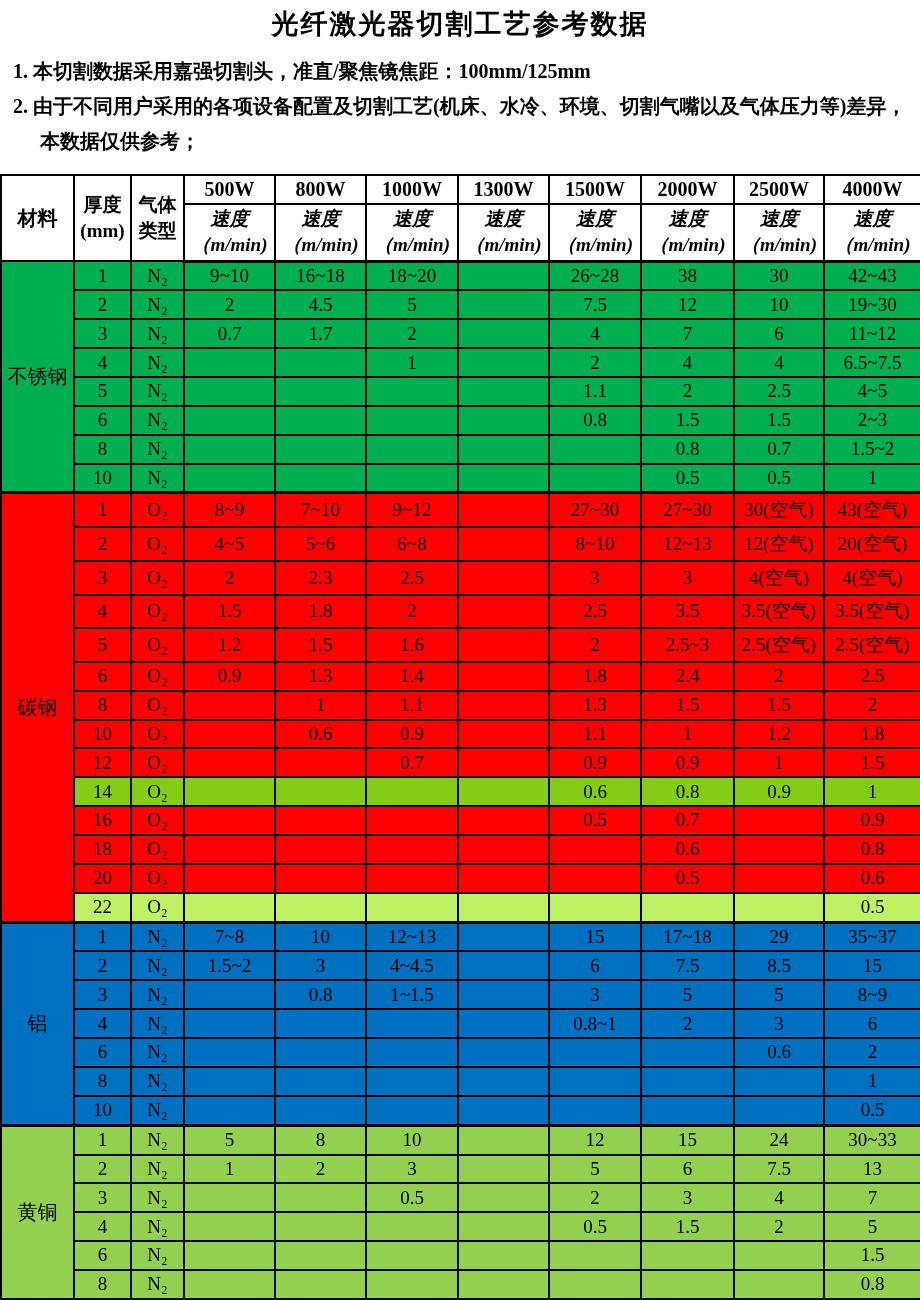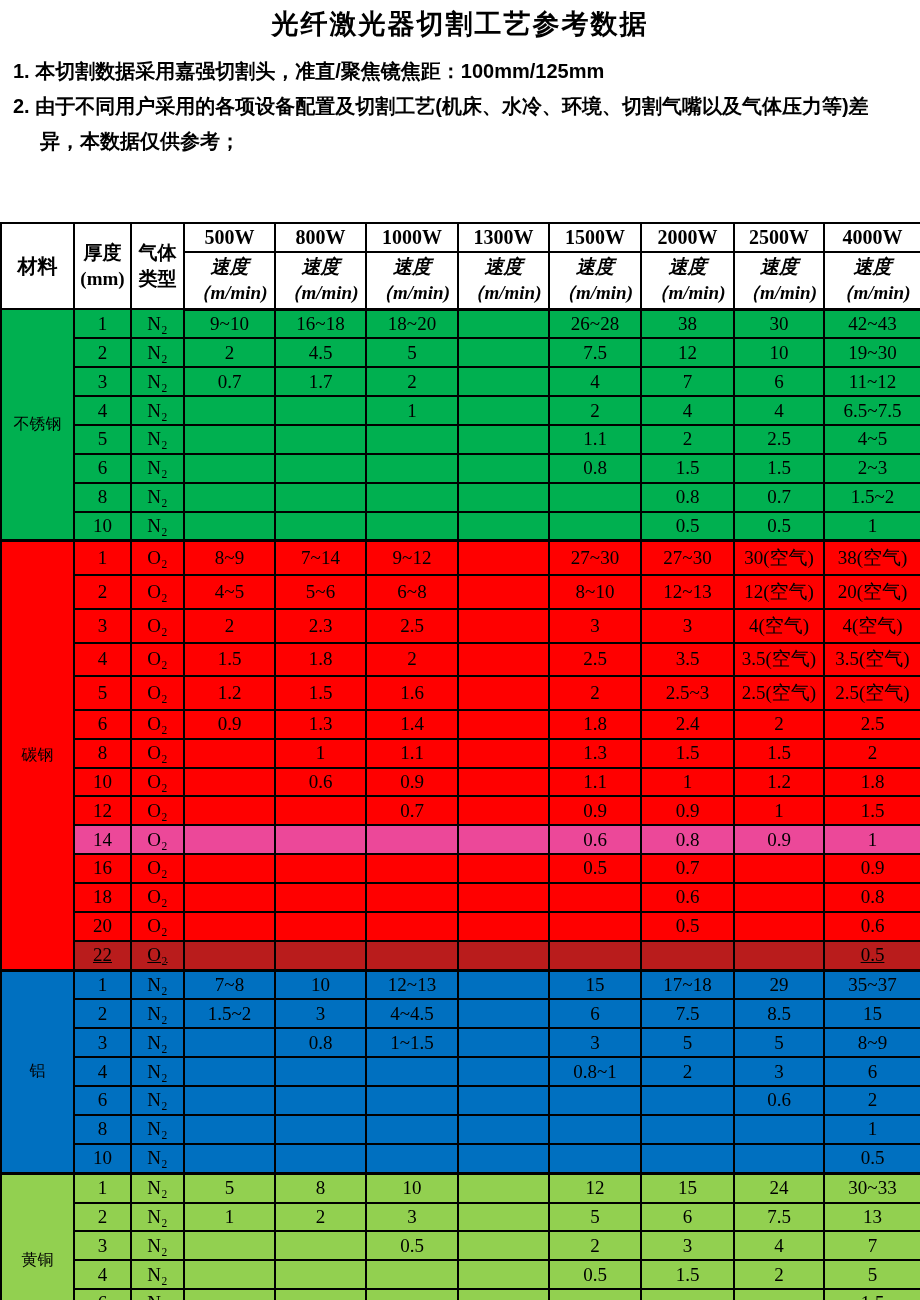--- a/index.html
+++ b/index.html
@@ -3,39 +3,40 @@
 <meta charset="utf-8">
 <style>
   * { box-sizing: border-box; }
   html, body { margin: 0; padding: 0; }
   body {
     width: 920px; height: 1300px;
     background: #ffffff; color: #000000;
     font-family: "Liberation Serif", serif;
     overflow: hidden;
   }
-  .top { height: 222px; padding-top: 6px; overflow: hidden; }
+  .top { height: 174px; padding-top: 6px; overflow: hidden; }
   .title {
     text-align: center;
     font-family: "Liberation Sans", sans-serif;
     font-weight: bold;
     font-size: 27px;
     letter-spacing: 2px;
   }
   .notes {
     margin-top: 12px;
     font-family: "Liberation Sans", sans-serif;
     font-weight: bold;
     font-size: 20px;
   }
   .note {
     line-height: 35px;
     padding-left: 40px;
     text-indent: -27px;
     padding-right: 13px;
+    font-family: Liberation Serif, serif;
   }
   table.params {
     width: 920px; height: 1126px;
     border-collapse: collapse;
     table-layout: fixed;
   }
   table.params th, table.params td {
     border: 2px solid #000;
     text-align: center;
     vertical-align: middle;
@@ -45,21 +46,21 @@
   thead th {
     font-weight: bold;
     font-size: 20px;
     background: #ffffff;
   }
   thead tr.power-row { height: 29px; }
   thead tr.speed-row { height: 57px; }
   thead tr.speed-row th { border-bottom: 3px solid #000; font-style: italic; }
   .speed-line { line-height: 26px; font-size: 19px; font-weight: bold; }
   tbody td { font-size: 19px; }
-  tbody td.material { font-size: 16px; }
+  tbody td.material { font-size: 20px; }
   tr.section-start td { border-top: 3px solid #000; }
 </style>
 </head>
 <body>
 
 <div class="top">
   <div class="title">光纤激光器切割工艺参考数据</div>
   <div class="notes">
       <div class="note">1. 本切割数据采用嘉强切割头，准直/聚焦镜焦距：100mm/125mm</div>
       <div class="note">2. 由于不同用户采用的各项设备配置及切割工艺(机床、水冷、环境、切割气嘴以及气体压力等)差异，本数据仅供参考；</div>
@@ -233,27 +234,27 @@
         <td></td>
         <td>0.5</td>
         <td>0.5</td>
         <td>1</td>
       </tr>
       <tr class="section-start" style="background: rgb(255, 0, 0);">
         <td rowspan="14" class="material">碳钢</td>
         <td>1</td>
         <td>O₂</td>
         <td>8~9</td>
-        <td>7~14</td>
+        <td>7~10</td>
         <td>9~12</td>
         <td></td>
         <td>27~30</td>
         <td>27~30</td>
         <td>30(空气)</td>
-        <td>38(空气)</td>
+        <td>43(空气)</td>
       </tr>
       <tr style="background: rgb(255, 0, 0);">
         <td>2</td>
         <td>O₂</td>
         <td>4~5</td>
         <td>5~6</td>
         <td>6~8</td>
         <td></td>
         <td>8~10</td>
         <td>12~13</td>
@@ -337,21 +338,21 @@
         <td>O₂</td>
         <td></td>
         <td></td>
         <td>0.7</td>
         <td></td>
         <td>0.9</td>
         <td>0.9</td>
         <td>1</td>
         <td>1.5</td>
       </tr>
-      <tr style="background: #ec4899; font-family: Liberation Serif, serif;">
+      <tr style="background: #84cc16; font-family: Liberation Serif, serif;">
         <td>14</td>
         <td>O₂</td>
         <td></td>
         <td></td>
         <td></td>
         <td></td>
         <td>0.6</td>
         <td>0.8</td>
         <td>0.9</td>
         <td>1</td>
@@ -385,21 +386,21 @@
         <td>O₂</td>
         <td></td>
         <td></td>
         <td></td>
         <td></td>
         <td></td>
         <td>0.5</td>
         <td></td>
         <td>0.6</td>
       </tr>
-      <tr style="background: #b91c1c; text-decoration: underline;">
+      <tr style="background: #bef264;">
         <td>22</td>
         <td>O₂</td>
         <td></td>
         <td></td>
         <td></td>
         <td></td>
         <td></td>
         <td></td>
         <td></td>
         <td>0.5</td>

